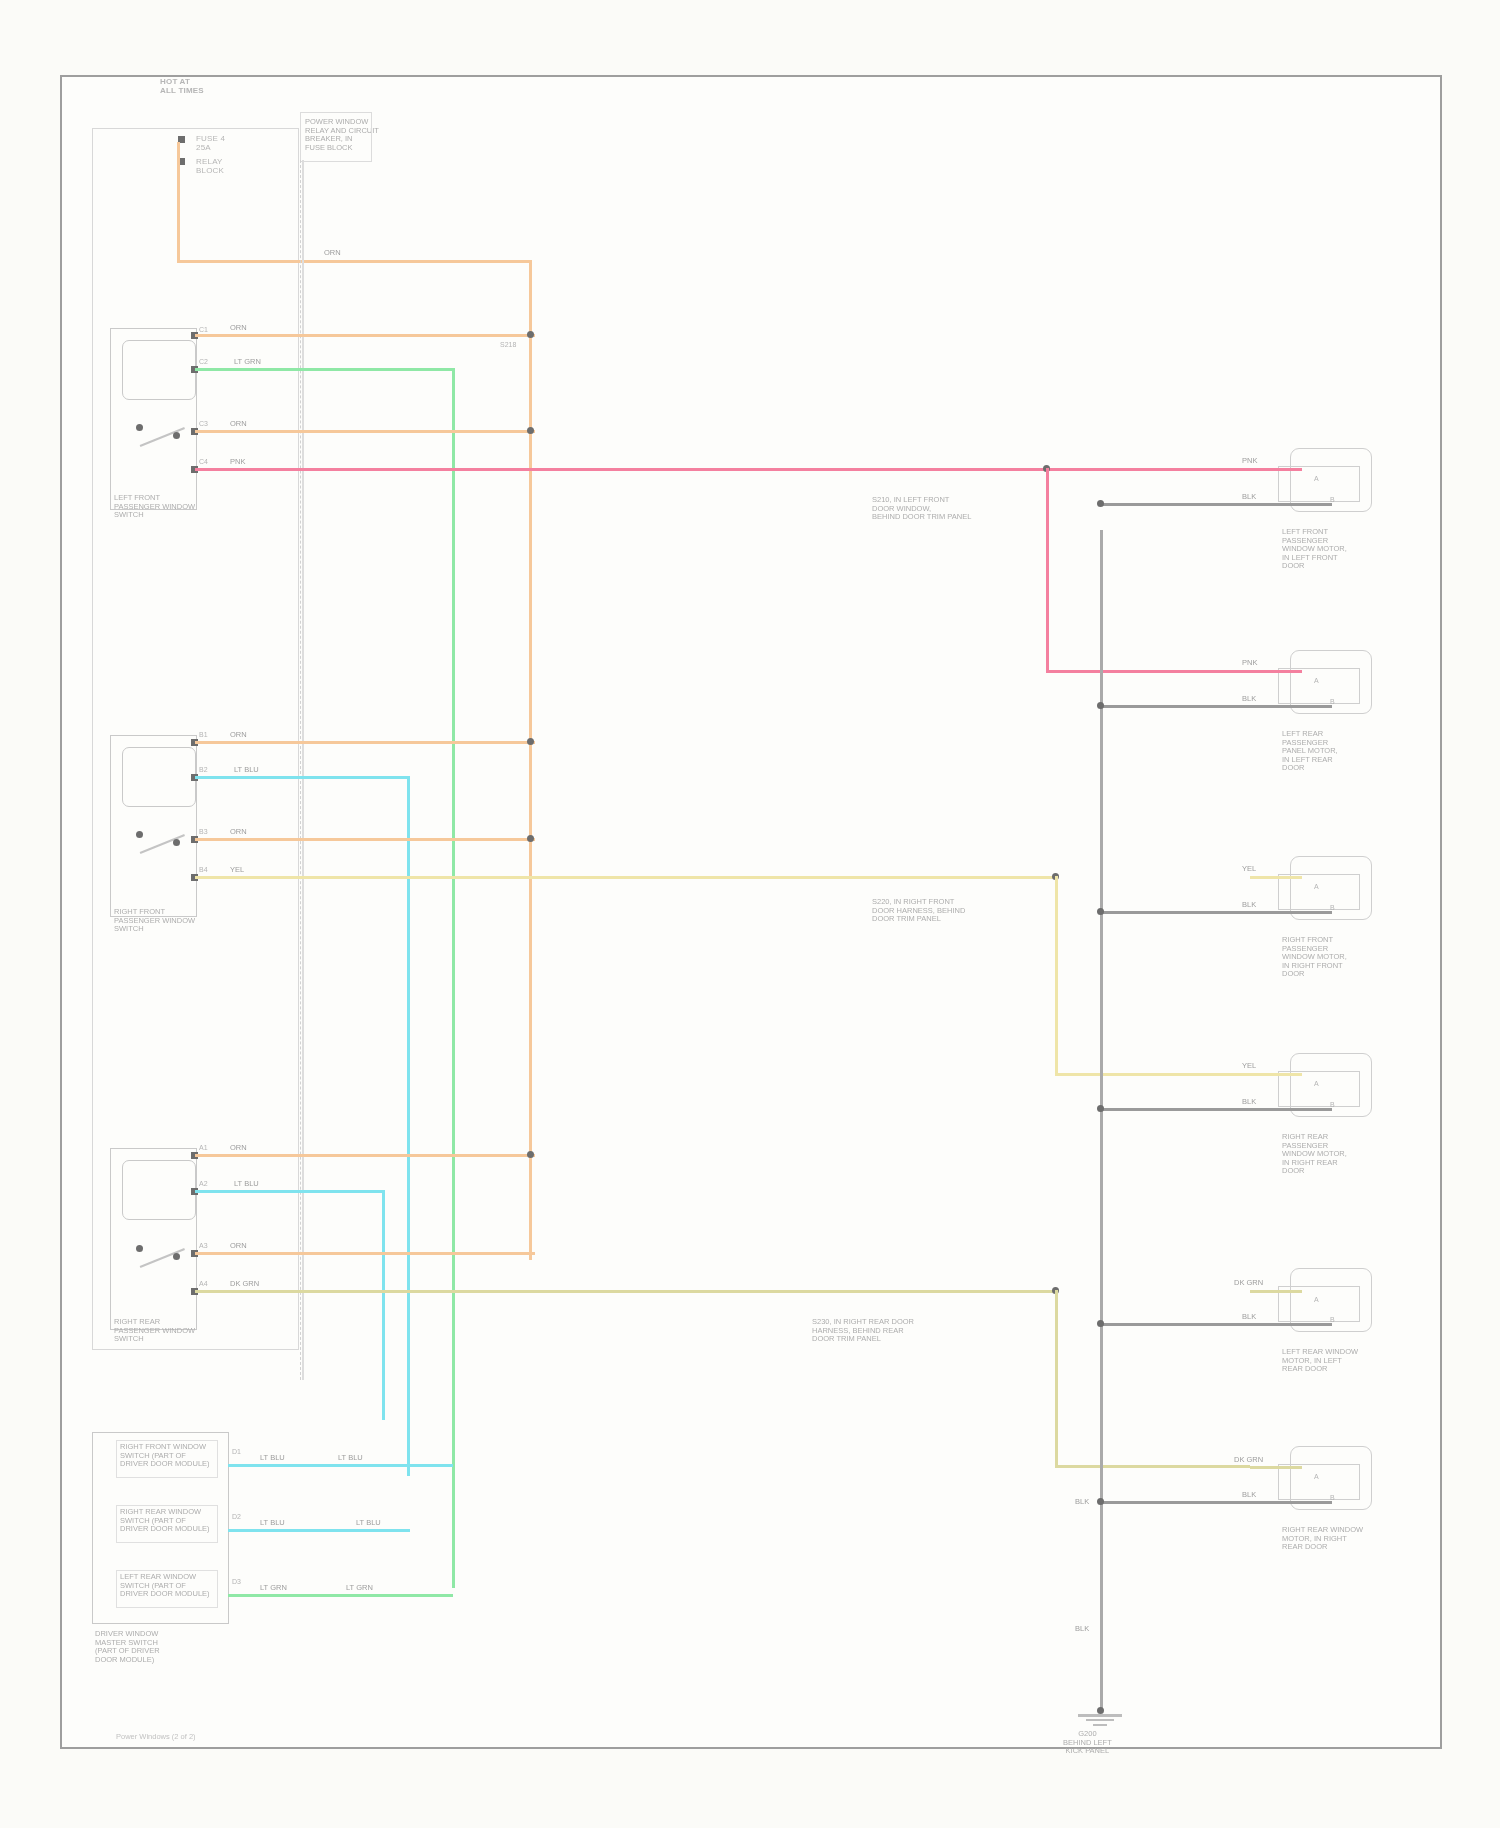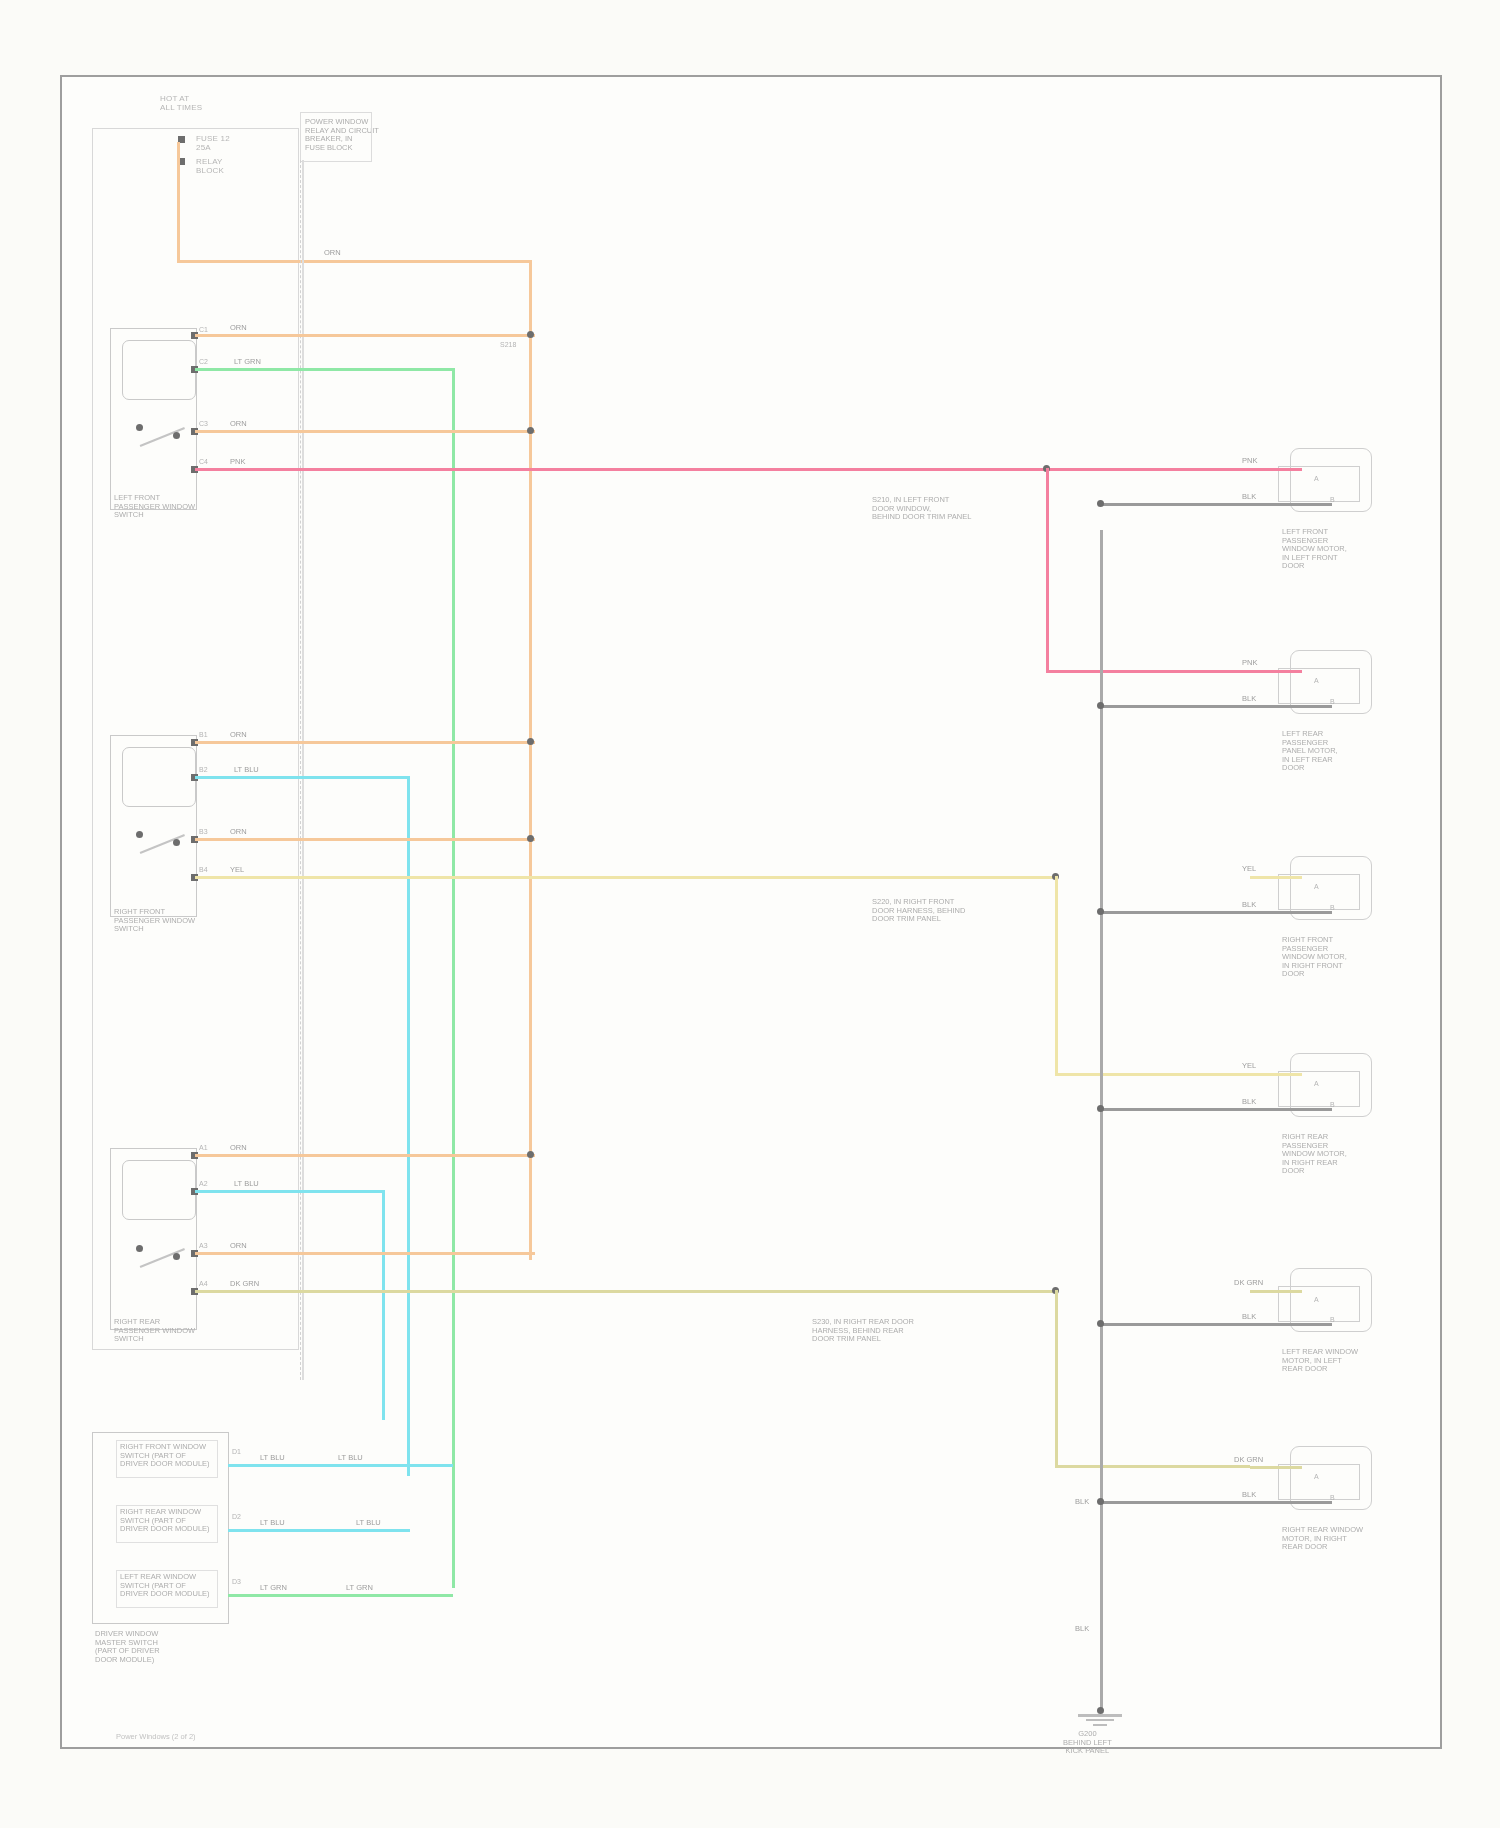--- a/index.html
+++ b/index.html
@@ -25,23 +25,23 @@
 </style>
 </head>
 <body>
 
 <div id="page">
 
   <div class="frame" style="left:60px;top:75px;width:1378px;height:1670px;"></div>
 
   <div class="box" style="left:92px;top:128px;width:205px;height:1220px;border-right:1.5px solid #d8d8d8;border-top:1.5px solid #d8d8d8;border-left:1.5px solid #d8d8d8;border-bottom:1.5px solid #d8d8d8;"></div>
 
-  <div class="tx" style="left:160px;top:94px;">HOT AT
+  <div class="tx" style="left:160px;top:77px;font-weight:bold;">HOT AT
 ALL TIMES</div>
-  <div class="tx" style="left:196px;top:134px;">FUSE 12
+  <div class="tx" style="left:196px;top:134px;">FUSE 4
 25A</div>
   <div class="tx" style="left:196px;top:157px;">RELAY
 BLOCK</div>
   <div class="sq" style="left:178px;top:136px;"></div>
   <div class="sq" style="left:178px;top:158px;"></div>
 
   <div class="tx2" style="left:305px;top:118px;">POWER WINDOW
 RELAY AND CIRCUIT
 BREAKER, IN
 FUSE BLOCK</div>

